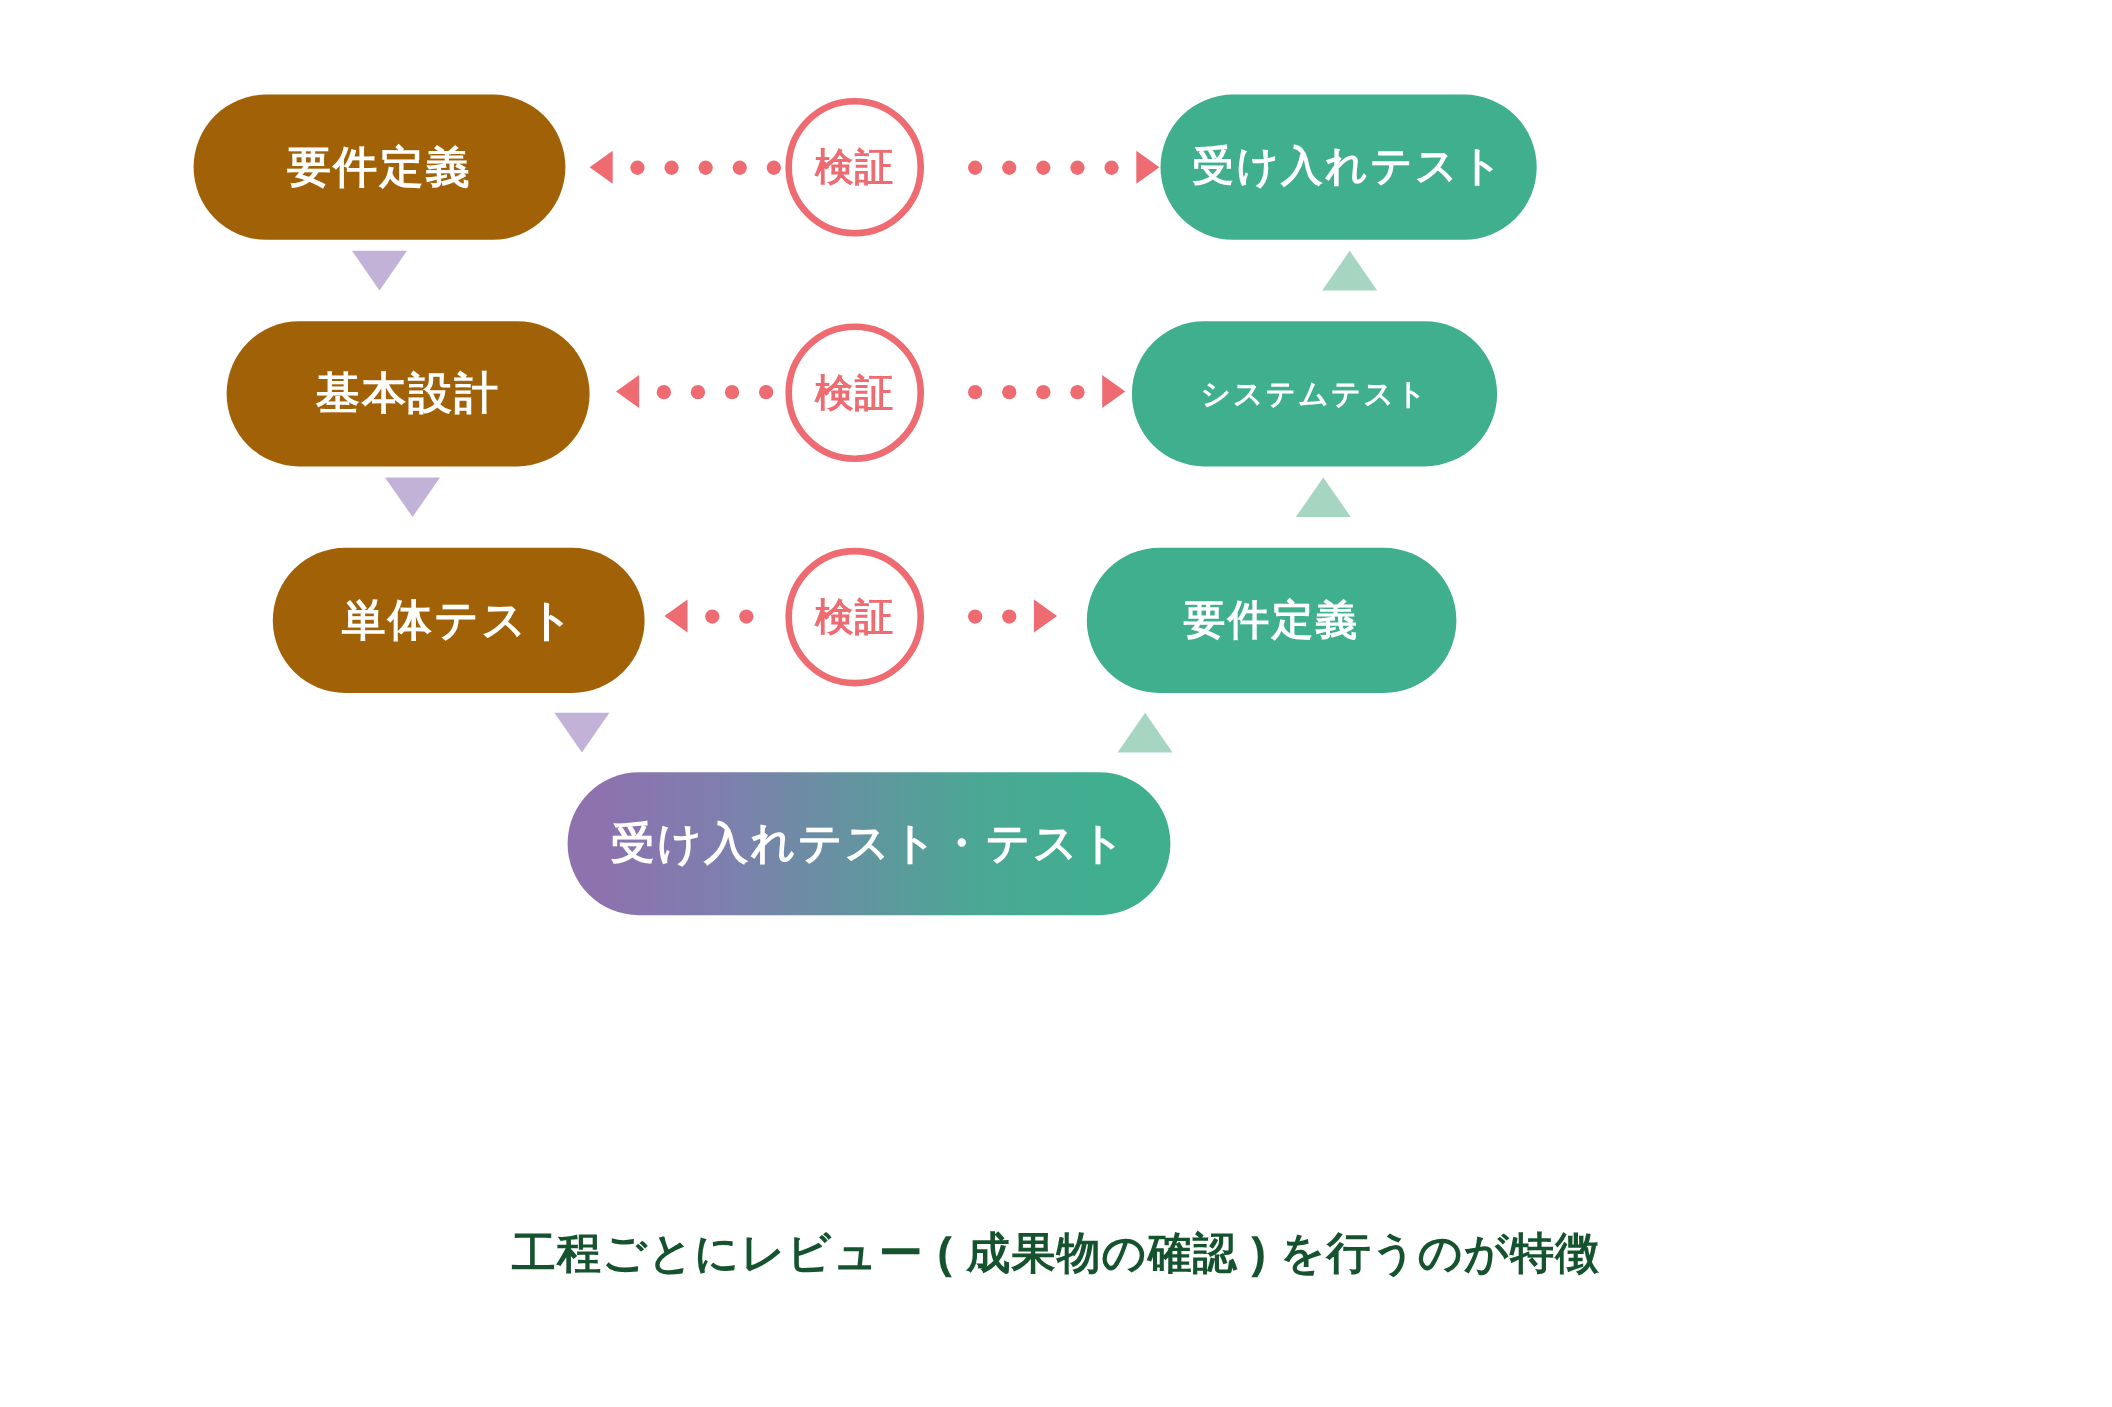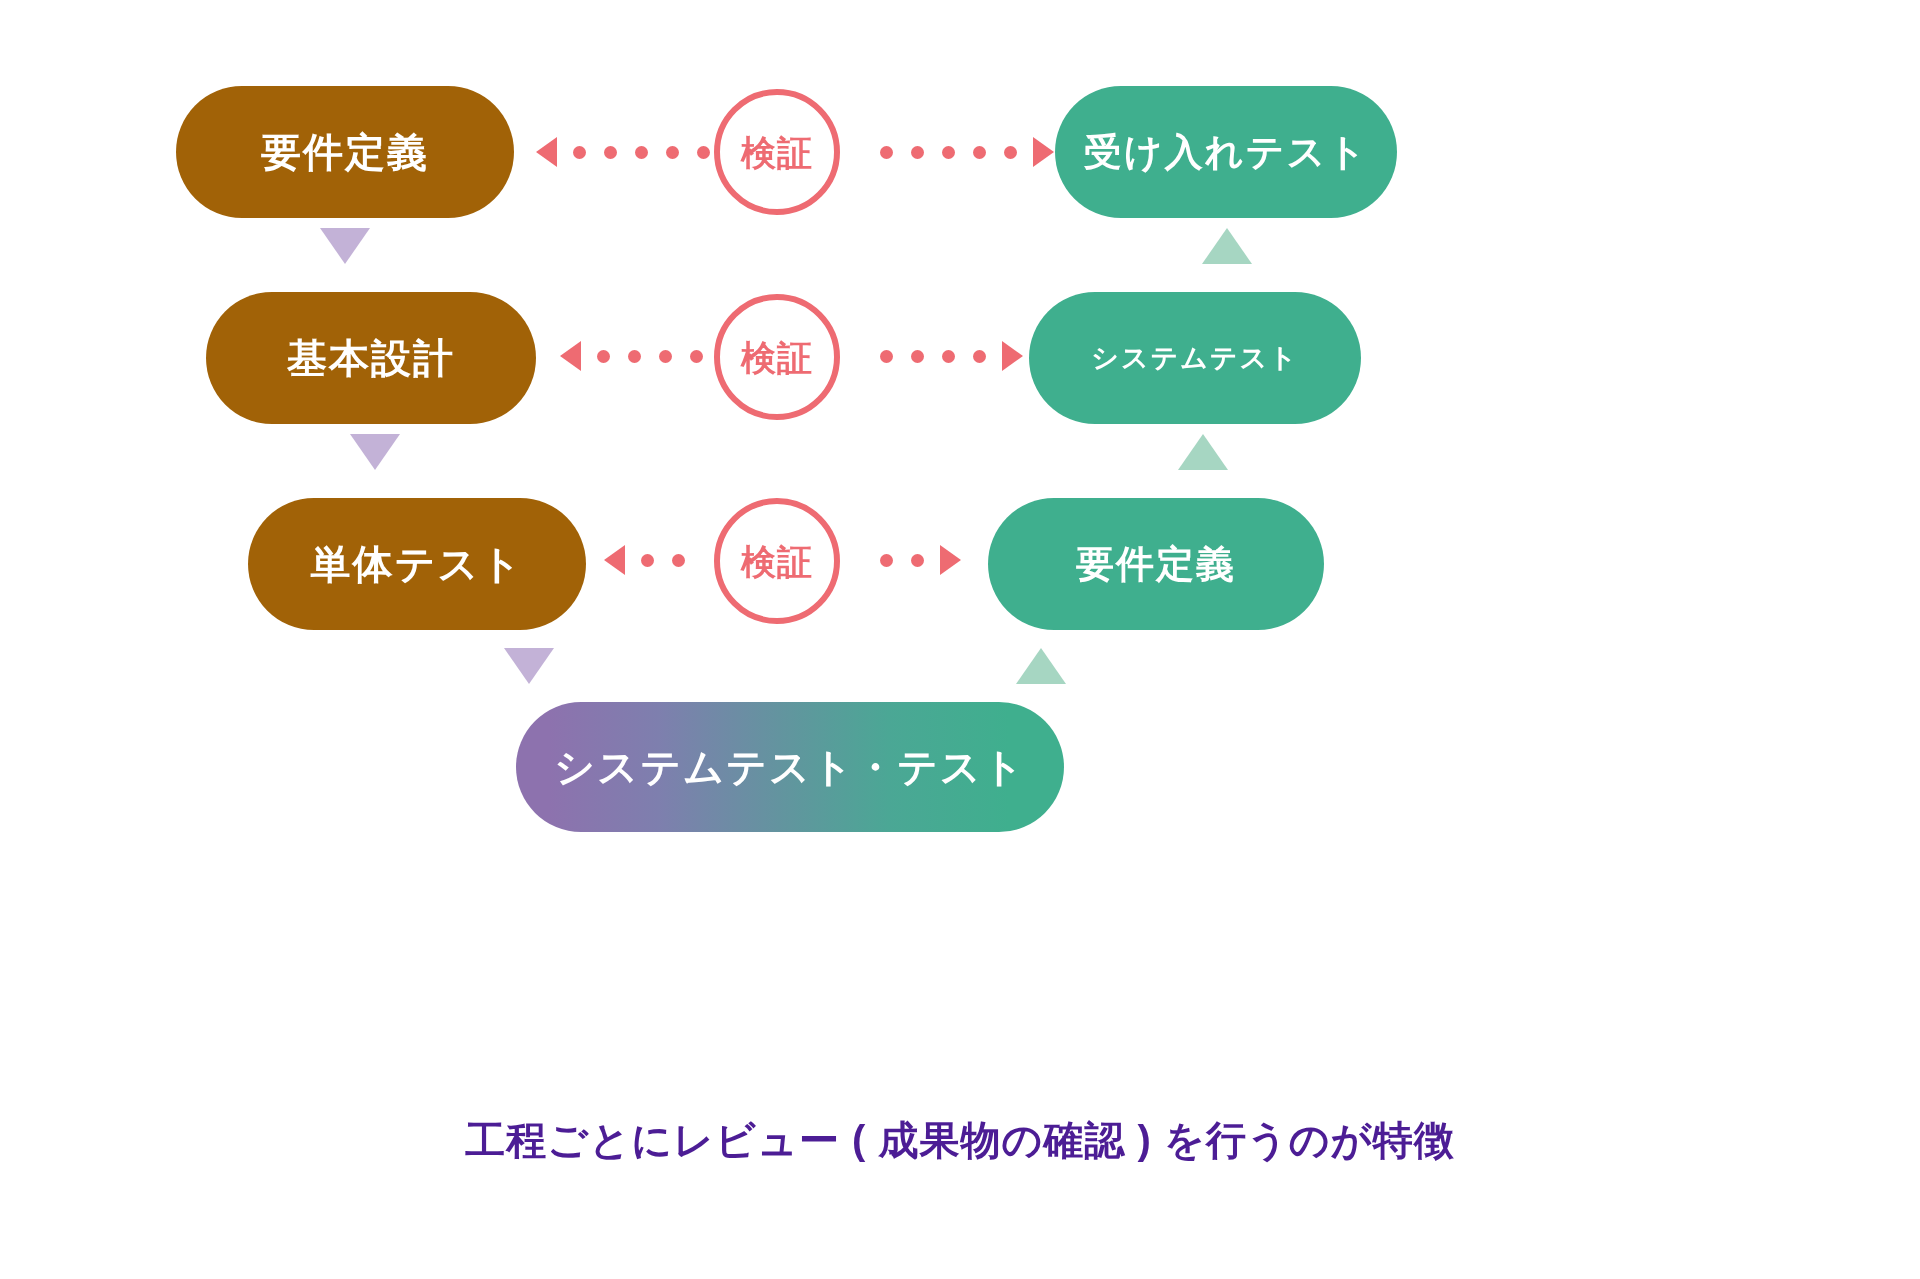--- a/index.html
+++ b/index.html
@@ -133,21 +133,21 @@
 
   
   .caption{
     position:absolute;
     left:0;
     top:1116px;
     width:1920px;
     text-align:center;
     font-size:40px;
     font-weight:bold;
-    color:#4c1d95;
+    color:#14532d;
     letter-spacing:1px;
     line-height:1.2;
   }
 </style>
 </head>
 <body>
 
 <div id="diagram">
 
   <div class="pill left r1 L1">要件定義</div>
@@ -238,17 +238,17 @@
     <div class="dot"></div>
     <div class="gap" style="width:16px"></div>
     <div class="tri-r"></div>
   </div>
 
   <div class="pill right r3 R3">要件定義</div>
 
   <div class="vtri down d3"></div>
   <div class="vtri up u3"></div>
 
-  <div class="pill full BOT">システムテスト・テスト</div>
+  <div class="pill full BOT">受け入れテスト・テスト</div>
 
   <div class="caption">工程ごとにレビュー ( 成果物の確認 ) を行うのが特徴</div>
 
 </div>
 
 </body></html>

